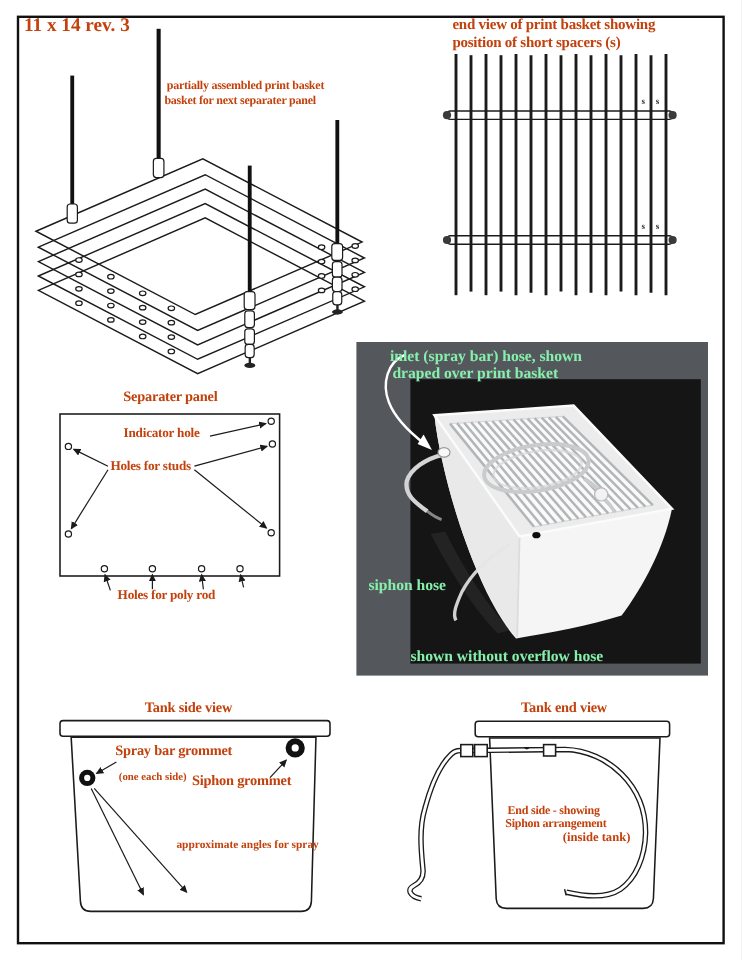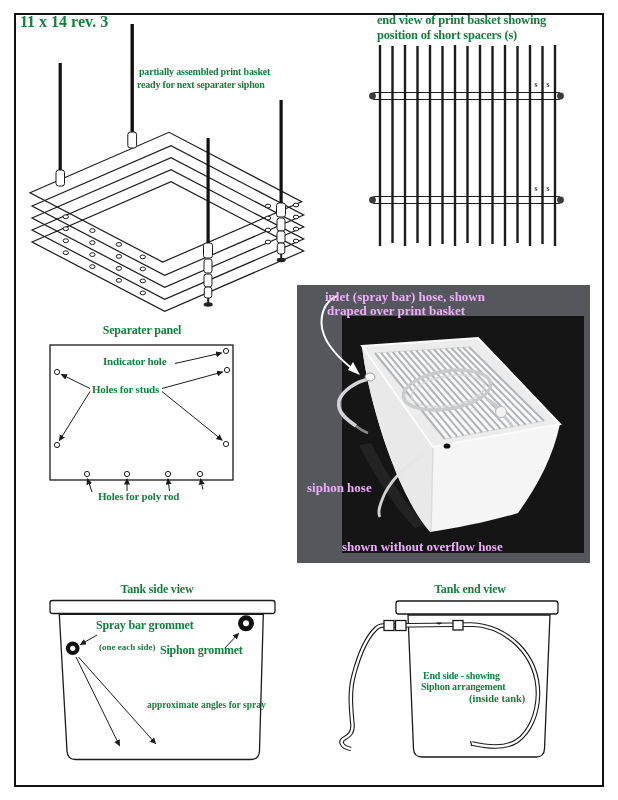--- a/index.html
+++ b/index.html
@@ -1,31 +1,31 @@
 <!DOCTYPE html>
 <html><head>
 <meta charset="utf-8">
 <style>
   html,body{margin:0;padding:0;background:#e9e9e9;}
   .page{position:relative;width:618px;height:800px;background:#ffffff;overflow:hidden;
         font-family:"Liberation Serif",serif;color:#1b1b1b;}
   .frame{position:absolute;left:14px;top:13px;width:586px;height:770px;border:2px solid #111;}
-  .lbl{position:absolute;white-space:nowrap;font-weight:bold;color:#15803d;line-height:1.05;}
+  .lbl{position:absolute;white-space:nowrap;font-weight:bold;color:#c2410c;line-height:1.05;}
   .s16{font-size:16px;}
   .s13{font-size:13px;}
   .s125{font-size:12.5px;letter-spacing:-0.2px;font-family:Liberation Serif, serif;}
   .s12{font-size:12px;letter-spacing:-0.2px;}
   .s115{font-size:10px;letter-spacing:-0.2px;}
   .s11{font-size:11px;letter-spacing:-0.2px;text-align:right;}
   .s105{font-size:10.5px;}
   .s95{font-size:9.5px;}
   .s9{font-size:9px;margin-top:12px;}
   .s75{font-size:7.5px;color:#333;}
   .ctr{transform:translateX(-50%);}
-  .white{color:#f0abfc;}
+  .white{color:#86efac;}
   svg{position:absolute;overflow:visible;}
   .photo{position:absolute;left:297px;top:285px;width:293px;height:278px;background:#54585c;}
   .photo-inner{position:absolute;left:45px;top:31px;width:242px;height:237px;background:#151515;}
 </style>
 </head>
 <body>
 
 <div class="page">
   <div class="frame"></div>
 
@@ -89,21 +89,21 @@
         <rect x="262.3" y="228" width="7.5" height="11" rx="2.5"></rect>
     </g>
     <g fill="#222">
       <rect x="192.2" y="283" width="2" height="5"></rect>
         <ellipse cx="193.2" cy="289.5" rx="4.5" ry="2.2"></ellipse>
       <rect x="265.2" y="239" width="2" height="4.5"></rect>
         <ellipse cx="266.2" cy="245" rx="4.5" ry="2.2"></ellipse>
     </g>
   </svg>
   <div class="lbl s115" style="left:139px;top:67px;">partially assembled print basket</div>
-  <div class="lbl s115" style="left:137px;top:80px;">ready for next separater siphon</div>
+  <div class="lbl s115" style="left:137px;top:80px;">basket for next separater panel</div>
 
   <svg style="left:368px;top:40px;" width="230" height="215" viewBox="0 0 230 215">
     <g stroke="#1b1b1b" stroke-width="2.4">
       <line x1="12" y1="5" x2="12" y2="206"></line>
         <line x1="24.5" y1="6" x2="24.5" y2="203"></line>
       <line x1="37" y1="5" x2="37" y2="206"></line>
         <line x1="49.5" y1="6" x2="49.5" y2="203"></line>
       <line x1="62" y1="5" x2="62" y2="206"></line>
         <line x1="74.5" y1="6" x2="74.5" y2="204"></line>
       <line x1="87" y1="5" x2="87" y2="206"></line>

